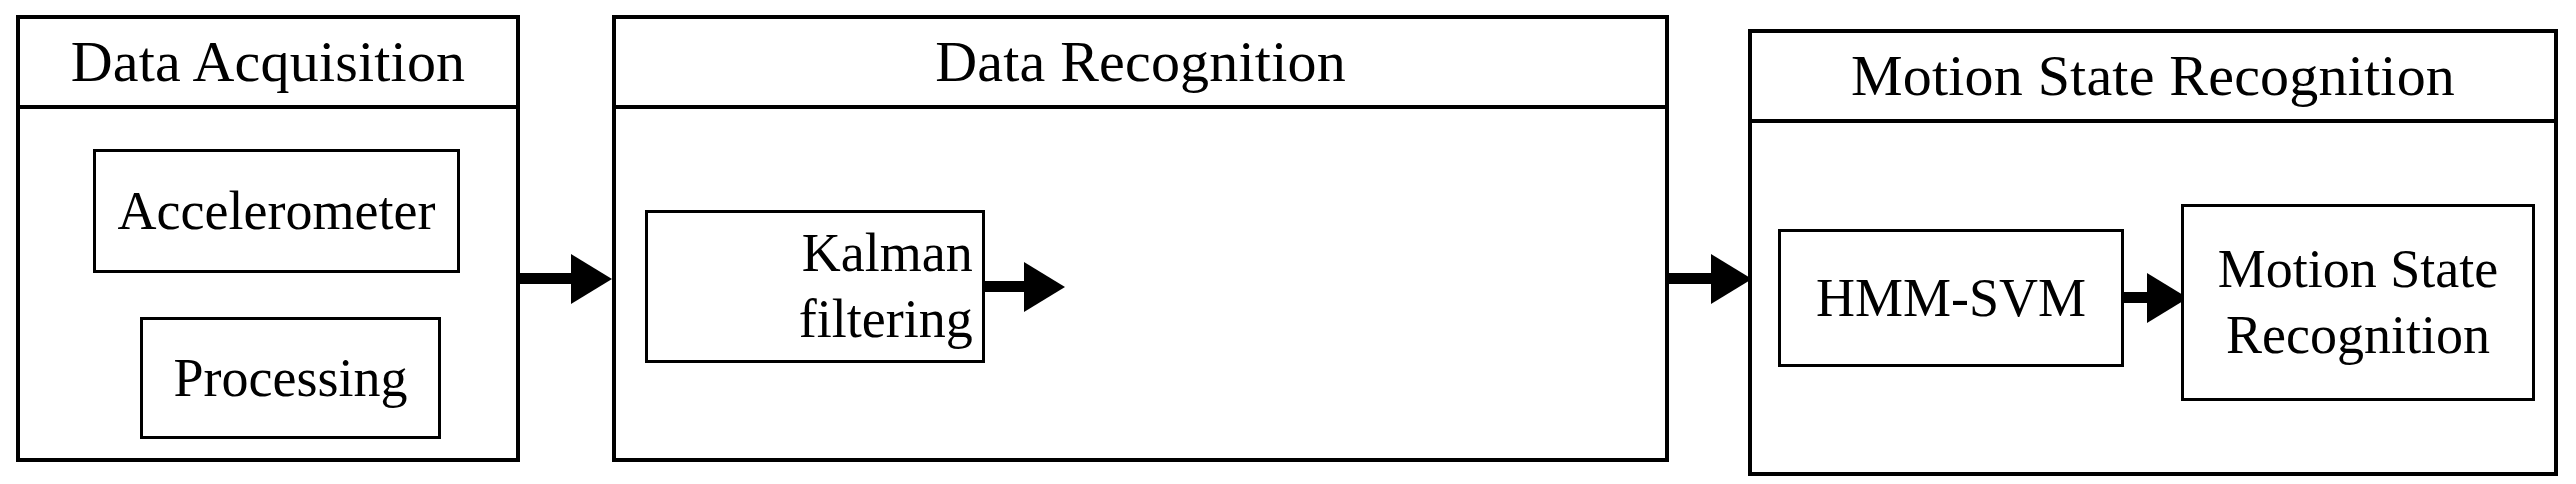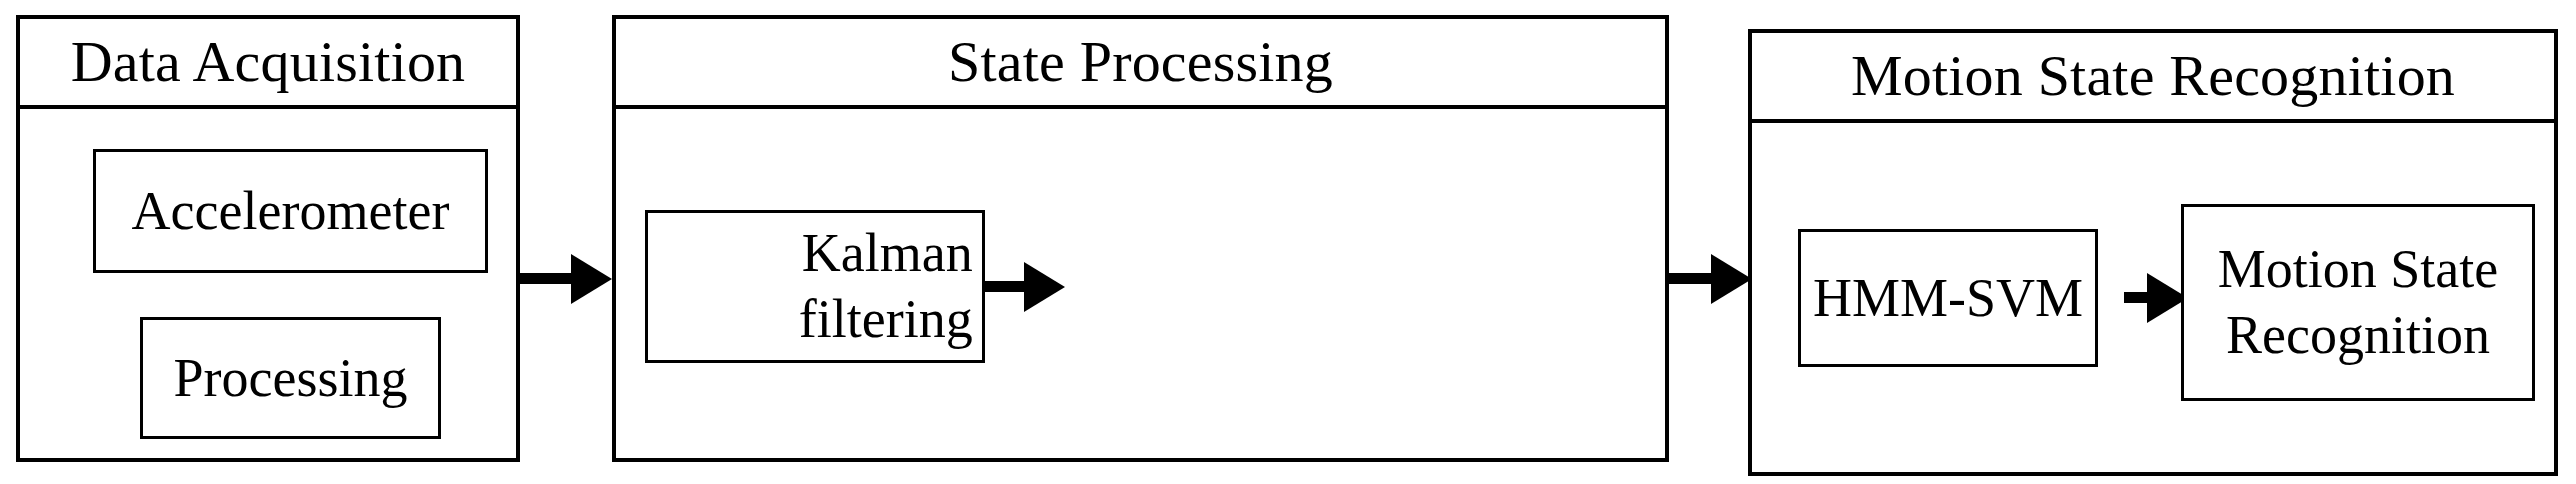--- a/index.html
+++ b/index.html
@@ -103,37 +103,37 @@
 </head>
 <body>
 
 <div id="canvas">
 
   <div class="panel" style="left:16px; top:15px; width:504px; height:447px;">
     <div class="panel-header">
       <span class="panel-title">Data Acquisition</span>
     </div>
     <div class="panel-body">
-      <div class="node" style="left:73px; top:40px; width:395px; height:124px;">
+      <div class="node" style="left:73px; top:40px; width:367px; height:124px;">
         <span class="node-label">Accelerometer</span>
       </div>
       <div class="node" style="left:120px; top:208px; width:301px; height:122px;">
         <span class="node-label">Processing</span>
       </div>
     </div>
   </div>
 
   <div class="arrow" style="left:520px; top:279px; width:92px;">
     <div class="shaft" style="width:54px;"></div>
     <div class="head" style="left:51px;"></div>
   </div>
 
   <div class="panel" style="left:612px; top:15px; width:1057px; height:447px;">
     <div class="panel-header">
-      <span class="panel-title">State Processing</span>
+      <span class="panel-title">Data Recognition</span>
     </div>
     <div class="panel-body">
       <div class="node" style="left:29px; top:101px; width:340px; height:153px;">
         <span class="node-label two-line" style="text-align:right; width:100%; padding-left:37px;">Kalman filtering</span>
       </div>
 
       <div class="arrow" style="left:369px; top:178px; width:74px;">
         <div class="shaft" style="width:42px;"></div>
         <div class="head" style="left:39px;"></div>
       </div>
@@ -144,21 +144,21 @@
   <div class="arrow" style="left:1669px; top:279px; width:79px;">
     <div class="shaft" style="width:45px;"></div>
     <div class="head" style="left:42px;"></div>
   </div>
 
   <div class="panel" style="left:1748px; top:29px; width:810px; height:447px;">
     <div class="panel-header">
       <span class="panel-title">Motion State Recognition</span>
     </div>
     <div class="panel-body">
-      <div class="node" style="left:26px; top:106px; width:300px; height:138px;margin-left:20px;">
+      <div class="node" style="left:26px; top:106px; width:346px; height:138px;">
         <span class="node-label">HMM-SVM</span>
       </div>
 
       <div class="arrow" style="left:372px; top:175px; width:57px;">
         <div class="shaft" style="width:26px;"></div>
         <div class="head" style="left:23px;"></div>
       </div>
 
       <div class="node" style="left:429px; top:81px; width:354px; height:197px;">
         <span class="node-label two-line">Motion State Recognition</span>

